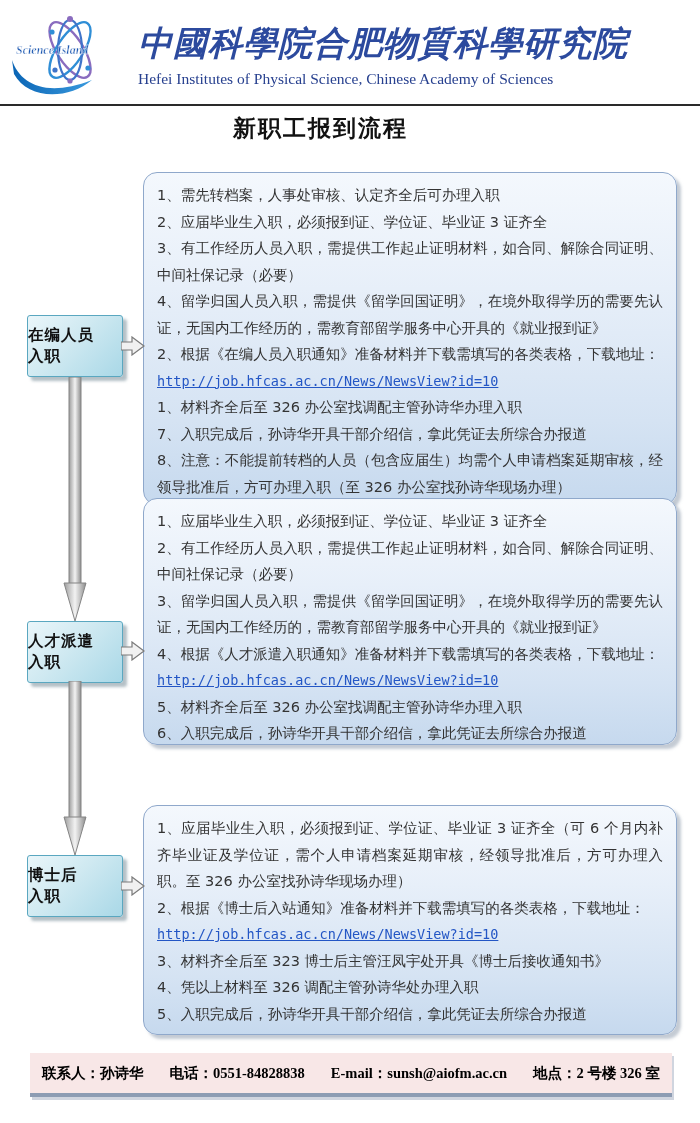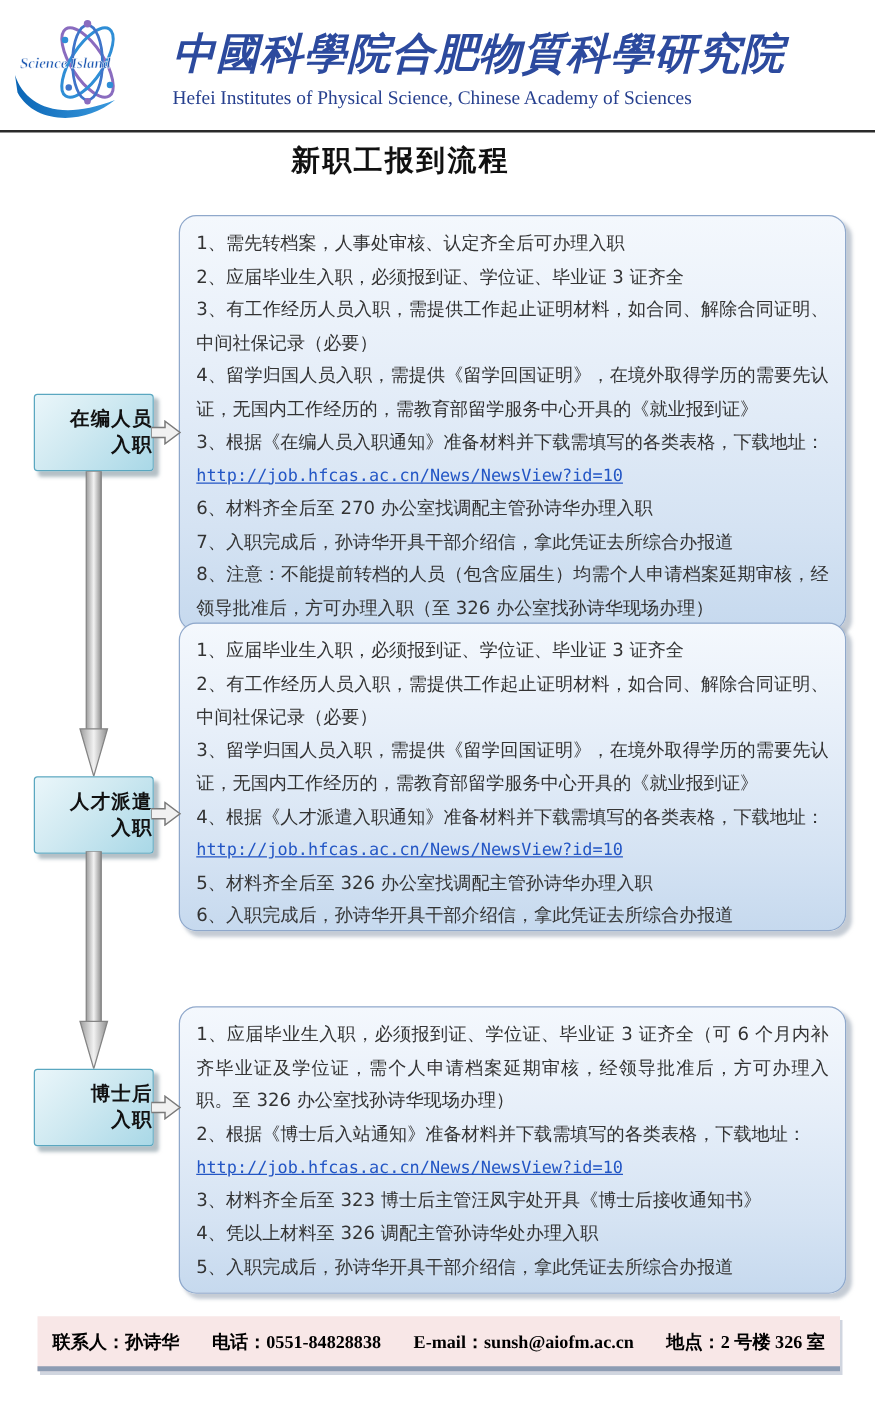--- a/index.html
+++ b/index.html
@@ -47,21 +47,21 @@
     font-size:13.5px; line-height:26.5px;
     color:#2356c5; text-decoration:underline; cursor:pointer;
   }
 
   
   .label-box {
     position:absolute; left:27px; width:96px; height:62px;
     border:1px solid #5aa7c0; border-radius:3px;
     background:linear-gradient(135deg,#eaf6fa 0%,#cfe9f1 45%,#a9d8e7 100%);
     box-shadow:4px 4px 3px rgba(130,150,160,0.6);
-    display:flex; flex-direction:column; align-items:flex-end; justify-content:center;
+    display:flex; flex-direction:column; align-items:flex-start; justify-content:center;
   }
   .label-box .lbl {
     font-size:15.5px; font-weight:bold; color:#111; line-height:21px;
     letter-spacing:1px;
   }
 
   .harrow { position:absolute; left:121px; width:24px; height:20px; }
   .varrow { position:absolute; left:60px; width:30px; }
 
   
@@ -106,23 +106,23 @@
   </div>
 
   <div class="rule"></div>
   <div class="page-title">新职工报到流程</div>
 
   <div class="content-box" style="top:172px; height:333px;">
     <div class="line">1、需先转档案，人事处审核、认定齐全后可办理入职</div>
     <div class="line">2、应届毕业生入职，必须报到证、学位证、毕业证 3 证齐全</div>
     <div class="line">3、有工作经历人员入职，需提供工作起止证明材料，如合同、解除合同证明、中间社保记录（必要）</div>
     <div class="line">4、留学归国人员入职，需提供《留学回国证明》，在境外取得学历的需要先认证，无国内工作经历的，需教育部留学服务中心开具的《就业报到证》</div>
-    <div class="line">3、根据《在编人员入职通知》准备材料并下载需填写的各类表格，下载地址：</div>
+    <div class="line">2、根据《在编人员入职通知》准备材料并下载需填写的各类表格，下载地址：</div>
     <a class="link">http://job.hfcas.ac.cn/News/NewsView?id=10</a>
-    <div class="line">6、材料齐全后至 270 办公室找调配主管孙诗华办理入职</div>
+    <div class="line">1、材料齐全后至 326 办公室找调配主管孙诗华办理入职</div>
     <div class="line">7、入职完成后，孙诗华开具干部介绍信，拿此凭证去所综合办报道</div>
     <div class="line">8、注意：不能提前转档的人员（包含应届生）均需个人申请档案延期审核，经领导批准后，方可办理入职（至 326 办公室找孙诗华现场办理）</div>
   </div>
 
   <div class="label-box" style="top:315px;">
     <span class="lbl">在编人员</span>
     <span class="lbl">入职</span>
   </div>
   <svg class="harrow" style="top:336px;" viewBox="0 0 24 20">
     <polygon points="0,6 11,6 11,1 23,10 11,19 11,14 0,14" fill="#f1f1f1" stroke="#7a7a7a" stroke-width="1.2"></polygon>

